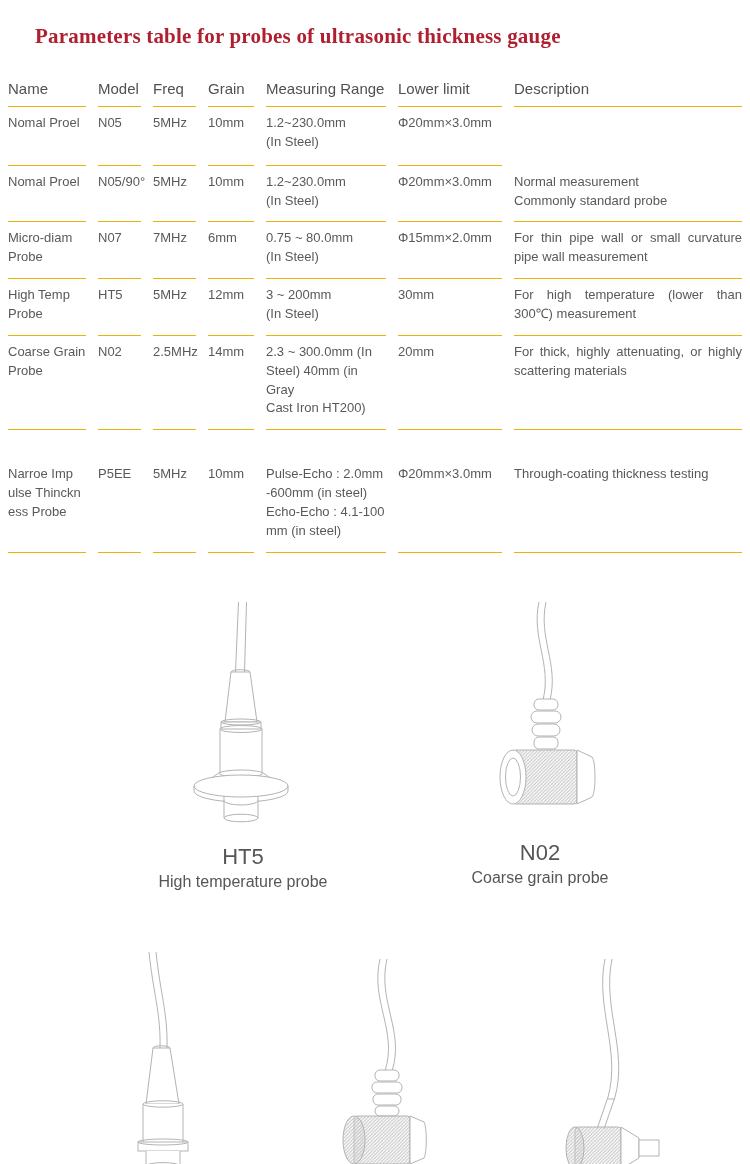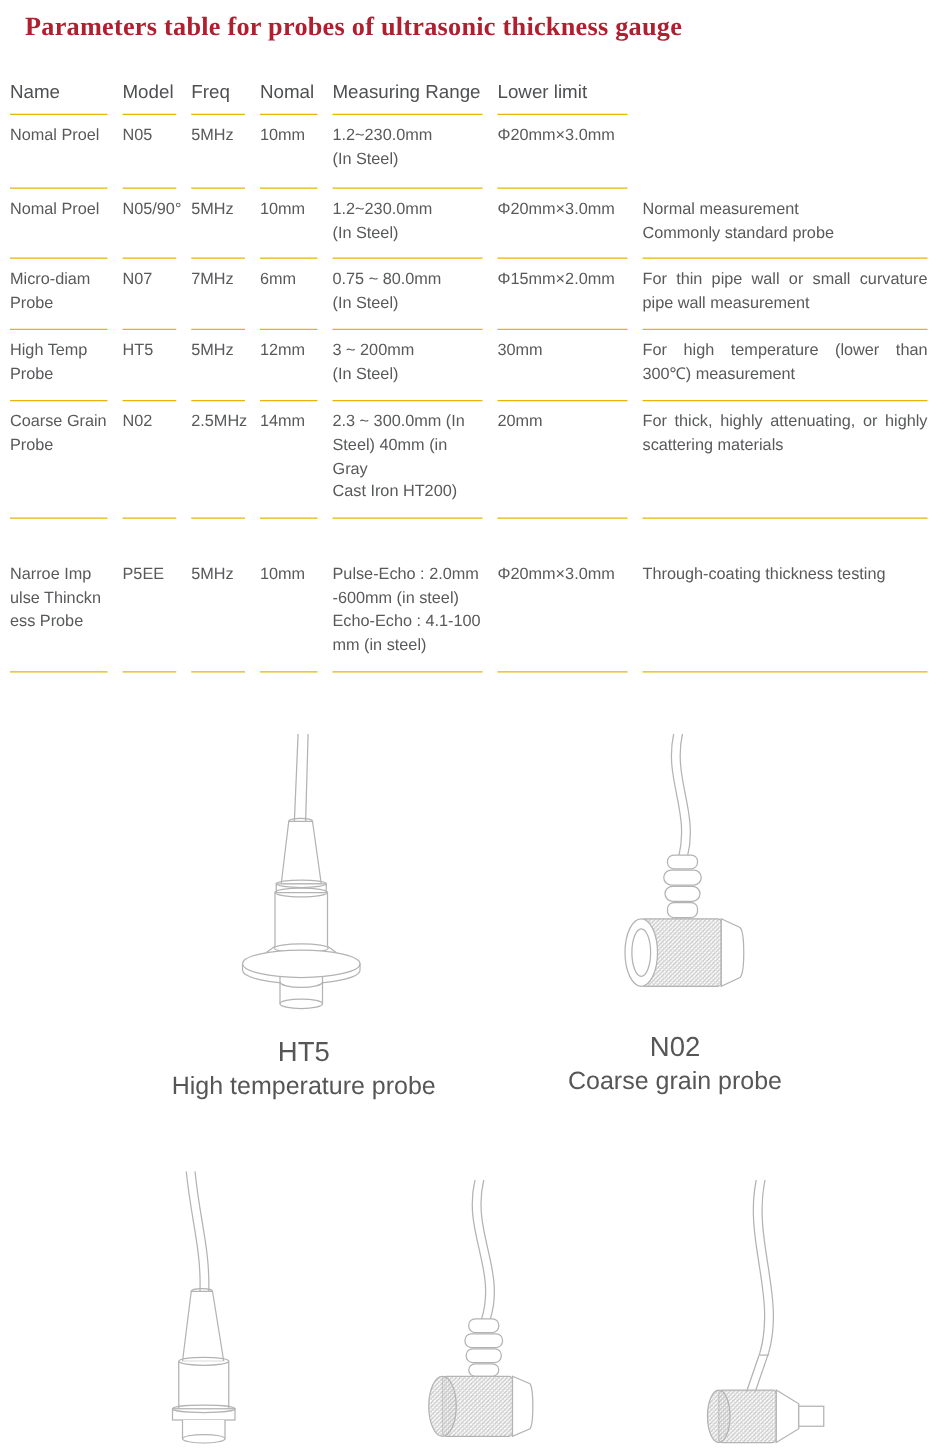--- a/index.html
+++ b/index.html
@@ -9,21 +9,21 @@
     color:#58595b;
     -webkit-font-smoothing:antialiased;
   }
   .page{width:750px;min-height:1164px;position:relative;}
 
   .page-title{
     font-family:"Liberation Serif",serif;
     font-weight:bold;
     font-size:21px;
     color:#b01f2f;
-    margin:0;
+    margin:15px;
     padding:9px 0 0 20px;
     letter-spacing:0.2px;
   }
 
   
   .ptable{margin:27px 0 0 8px;width:734px;}
   .trow{
     display:grid;
     grid-template-columns:78px 43px 43px 46px 120px 104px 228px;
     column-gap:12px;
@@ -54,21 +54,21 @@
   .fig-ht5{left:128px;top:0;width:230px;}
   .fig-n02{left:430px;top:0;width:220px;}
   .fig-n05{left:45px;top:350px;width:226px;}
   .fig-n0590{left:277px;top:357px;width:220px;}
   .fig-n07{left:490px;top:357px;width:220px;}
   .figure svg{display:block;margin:0 auto;}
   .fig-model{
     font-size:22px;color:#565656;margin-top:17px;line-height:1.1;
   }
   .fig-label{
-    font-size:20px;color:#565656;margin-top:4px;line-height:1.15;
+    font-size:16px;color:#565656;margin-top:4px;line-height:1.15;
   }
   .lineart{stroke:#b3b3b3;stroke-width:1;fill:none;}
   .fillw{fill:#ffffff;}
   .knurl{fill:url(#knurlpat);}
 </style>
 </head>
 <body>
 
 <div class="page">
 
@@ -82,23 +82,24 @@
       </pattern>
     </defs>
   </svg>
 
   <div class="ptable">
 
     <div class="trow thead">
       <div class="cell">Name</div>
       <div class="cell">Model</div>
       <div class="cell">Freq</div>
-      <div class="cell">Nomal</div>
+      <div class="cell">Grain</div>
       <div class="cell">Measuring Range</div>
       <div class="cell">Lower limit</div>
+      <div class="cell">Description</div>
     </div>
 
     <div class="trow r1">
       <div class="cell">Nomal Proel</div>
       <div class="cell">N05</div>
       <div class="cell">5MHz</div>
       <div class="cell">10mm</div>
       <div class="cell">1.2~230.0mm
  (In Steel)</div>
       <div class="cell">Φ20mm×3.0mm</div>

